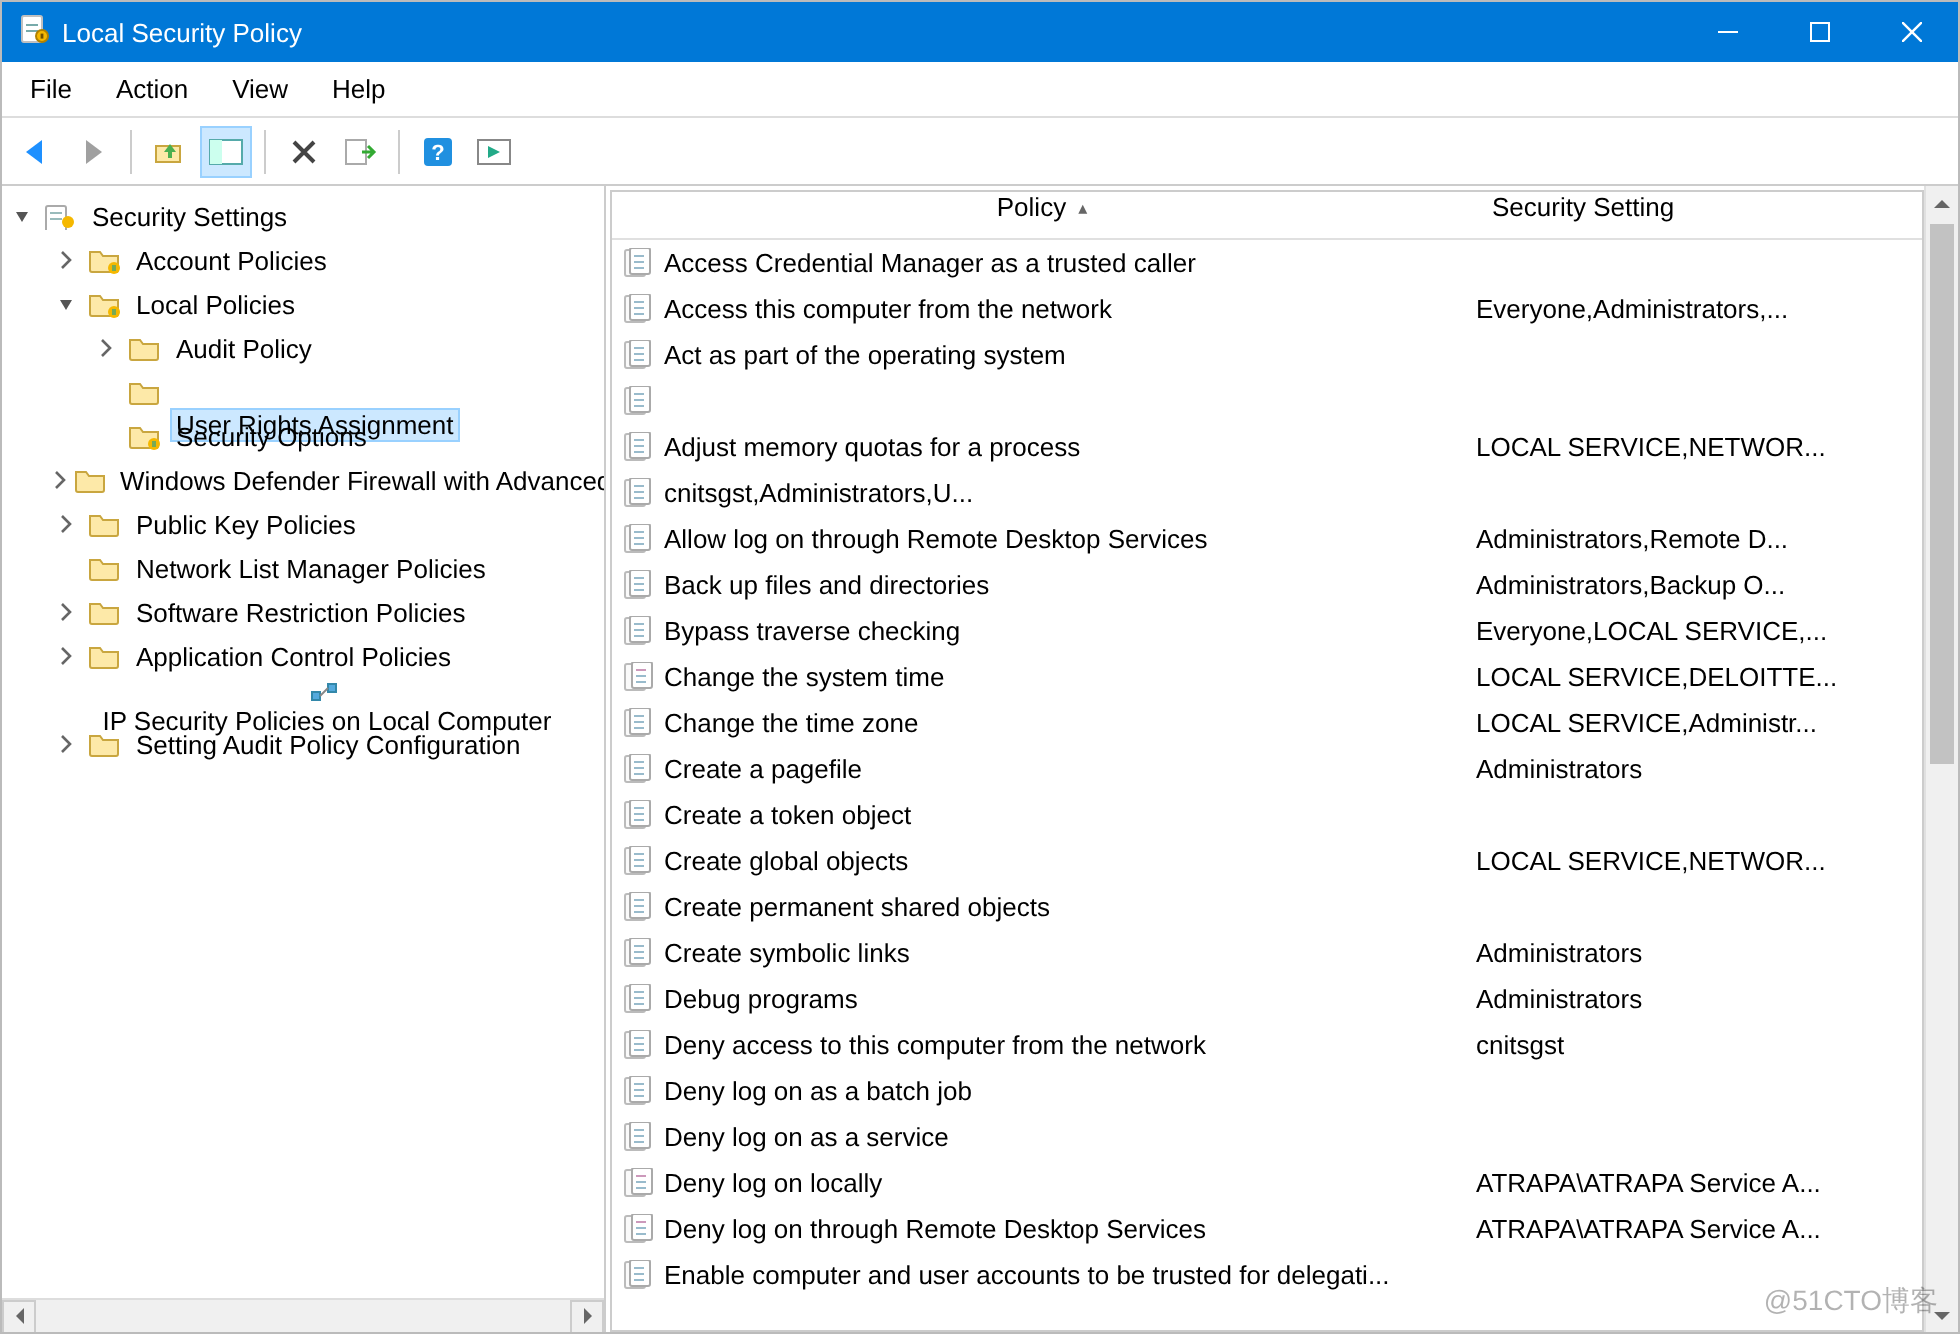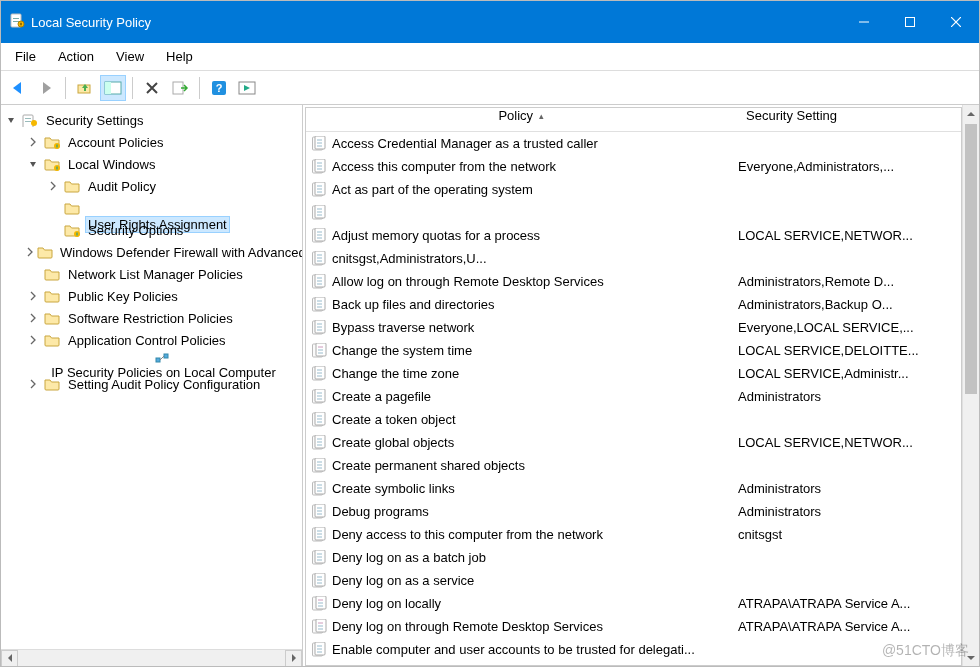--- a/index.html
+++ b/index.html
@@ -1,18 +1,18 @@
 <!DOCTYPE html>
 <html><head>
   <meta charset="utf-8">
   <style>
     * { box-sizing: border-box; margin: 0; padding: 0; }
     body { font-family: "Segoe UI", Tahoma, sans-serif; font-size: 13px; background: #fff; color: #000; }
     .window { width: 980px; height: 667px; display: flex; flex-direction: column; border: 1px solid #bbb; position: relative; overflow: hidden; }
-    .titlebar { height: 42px; background: #0078d7; color: #fff; display: flex; align-items: center; justify-content: space-between; padding-left: 8px; }
+    .titlebar { height: 30px; background: #0078d7; color: #fff; display: flex; align-items: center; justify-content: space-between; padding-left: 8px; }
     .title-left { display: flex; align-items: center; gap: 6px; }
     .title-icon svg { width: 16px; height: 16px; }
     .title-text { font-size: 13px; }
     .title-buttons { display: flex; }
     .title-btn { width: 46px; height: 30px; display: flex; align-items: center; justify-content: center; cursor: pointer; }
     .menubar { height: 28px; display: flex; align-items: center; padding: 0 4px; gap: 2px; border-bottom: 1px solid #ddd; }
     .menu-item { padding: 4px 10px; cursor: default; }
     .toolbar { height: 34px; display: flex; align-items: center; padding: 0 4px; gap: 2px; border-bottom: 1px solid #ccc; }
     .tool-btn { width: 26px; height: 26px; display: flex; align-items: center; justify-content: center; border: 1px solid transparent; cursor: pointer; }
     .tool-btn.pressed { border: 1px solid #99d1ff; background: #cce8ff; }
@@ -180,21 +180,21 @@
                 <path d="M2 3 L8 3 L5 8 Z" fill="#555"></path>
               </svg>
             </span>
             <span class="tree-icon">
               <svg width="16" height="14">
                 <path d="M1 3 h5 l1.5 2 H15 v7 a1 1 0 0 1 -1 1 H2 a1 1 0 0 1 -1 -1 Z" fill="#fde9a8" stroke="#c9a63f"></path>
                 <circle cx="13" cy="11" r="3" fill="#f5b800"></circle>
                 <rect x="12" y="9.5" width="2" height="3" fill="#7a5"></rect>
               </svg>
             </span>
-            <span class="tree-label">Local Windows</span>
+            <span class="tree-label">Local Policies</span>
           </div>
           <div class="tree-node" style="padding-left: 44px;">
             <span class="tree-chevron">
               <svg width="10" height="10">
                 <path d="M3 1 L7 5 L3 9" fill="none" stroke="#666" stroke-width="1.3"></path>
               </svg>
             </span>
             <span class="tree-icon">
               <svg width="16" height="14">
                 <path d="M1 3 h5 l1.5 2 H15 v7 a1 1 0 0 1 -1 1 H2 a1 1 0 0 1 -1 -1 Z" fill="#fde9a8" stroke="#c9a63f"></path>
@@ -229,40 +229,40 @@
               </svg>
             </span>
             <span class="tree-icon">
               <svg width="16" height="14">
                 <path d="M1 3 h5 l1.5 2 H15 v7 a1 1 0 0 1 -1 1 H2 a1 1 0 0 1 -1 -1 Z" fill="#fde9a8" stroke="#c9a63f"></path>
               </svg>
             </span>
             <span class="tree-label">Windows Defender Firewall with Advanced Security</span>
           </div>
           <div class="tree-node" style="padding-left: 24px;">
+            <span class="tree-chevron">
+              <svg width="10" height="10">
+                <path d="M3 1 L7 5 L3 9" fill="none" stroke="#666" stroke-width="1.3"></path>
+              </svg>
+            </span>
+            <span class="tree-icon">
+              <svg width="16" height="14">
+                <path d="M1 3 h5 l1.5 2 H15 v7 a1 1 0 0 1 -1 1 H2 a1 1 0 0 1 -1 -1 Z" fill="#fde9a8" stroke="#c9a63f"></path>
+              </svg>
+            </span>
+            <span class="tree-label">Public Key Policies</span>
+          </div>
+          <div class="tree-node" style="padding-left: 24px;">
             <span class="tree-chevron"></span>
             <span class="tree-icon">
               <svg width="16" height="14">
                 <path d="M1 3 h5 l1.5 2 H15 v7 a1 1 0 0 1 -1 1 H2 a1 1 0 0 1 -1 -1 Z" fill="#fde9a8" stroke="#c9a63f"></path>
               </svg>
             </span>
             <span class="tree-label">Network List Manager Policies</span>
-          </div>
-          <div class="tree-node" style="padding-left: 24px;">
-            <span class="tree-chevron">
-              <svg width="10" height="10">
-                <path d="M3 1 L7 5 L3 9" fill="none" stroke="#666" stroke-width="1.3"></path>
-              </svg>
-            </span>
-            <span class="tree-icon">
-              <svg width="16" height="14">
-                <path d="M1 3 h5 l1.5 2 H15 v7 a1 1 0 0 1 -1 1 H2 a1 1 0 0 1 -1 -1 Z" fill="#fde9a8" stroke="#c9a63f"></path>
-              </svg>
-            </span>
-            <span class="tree-label">Public Key Policies</span>
           </div>
           <div class="tree-node" style="padding-left: 24px;">
             <span class="tree-chevron">
               <svg width="10" height="10">
                 <path d="M3 1 L7 5 L3 9" fill="none" stroke="#666" stroke-width="1.3"></path>
               </svg>
             </span>
             <span class="tree-icon">
               <svg width="16" height="14">
                 <path d="M1 3 h5 l1.5 2 H15 v7 a1 1 0 0 1 -1 1 H2 a1 1 0 0 1 -1 -1 Z" fill="#fde9a8" stroke="#c9a63f"></path>
@@ -440,21 +440,21 @@
             <div class="list-row">
               <span class="row-icon">
                 <svg width="16" height="16">
                   <rect x="1.5" y="1" width="10" height="13" rx="1" fill="#fafafa" stroke="#bbb"></rect>
                   <rect x="4" y="0" width="10" height="13" rx="1" fill="#fff" stroke="#aaa"></rect>
                   <line x1="6" y1="4" x2="11" y2="4" stroke="#9bc"></line>
                   <line x1="6" y1="7" x2="11" y2="7" stroke="#9bc"></line>
                   <line x1="6" y1="10" x2="11" y2="10" stroke="#9bc"></line>
                 </svg>
               </span>
-              <span class="row-policy">Bypass traverse network</span>
+              <span class="row-policy">Bypass traverse checking</span>
               <span class="row-setting">Everyone,LOCAL SERVICE,...</span>
             </div>
             <div class="list-row">
               <span class="row-icon">
                 <svg width="16" height="16">
                   <rect x="1.5" y="1" width="10" height="13" rx="1" fill="#fafafa" stroke="#bbb"></rect>
                   <rect x="5" y="0" width="10" height="13" rx="1" fill="#fff" stroke="#aaa"></rect>
                   <line x1="7" y1="4" x2="12" y2="4" stroke="#c9b"></line>
                   <line x1="7" y1="7" x2="12" y2="7" stroke="#9bc"></line>
                   <line x1="7" y1="10" x2="12" y2="10" stroke="#9bc"></line>

